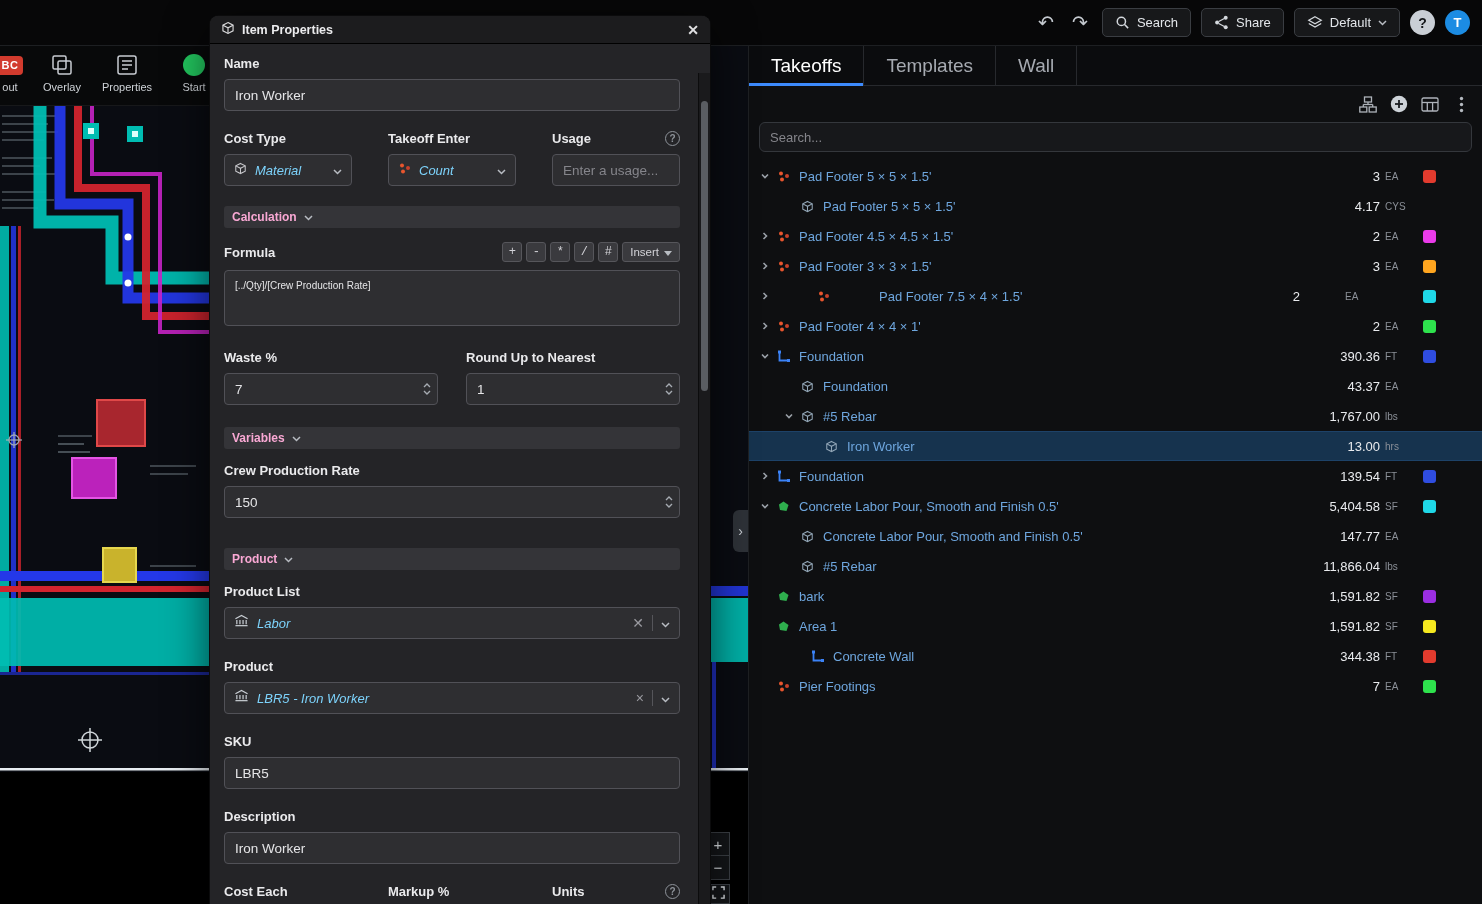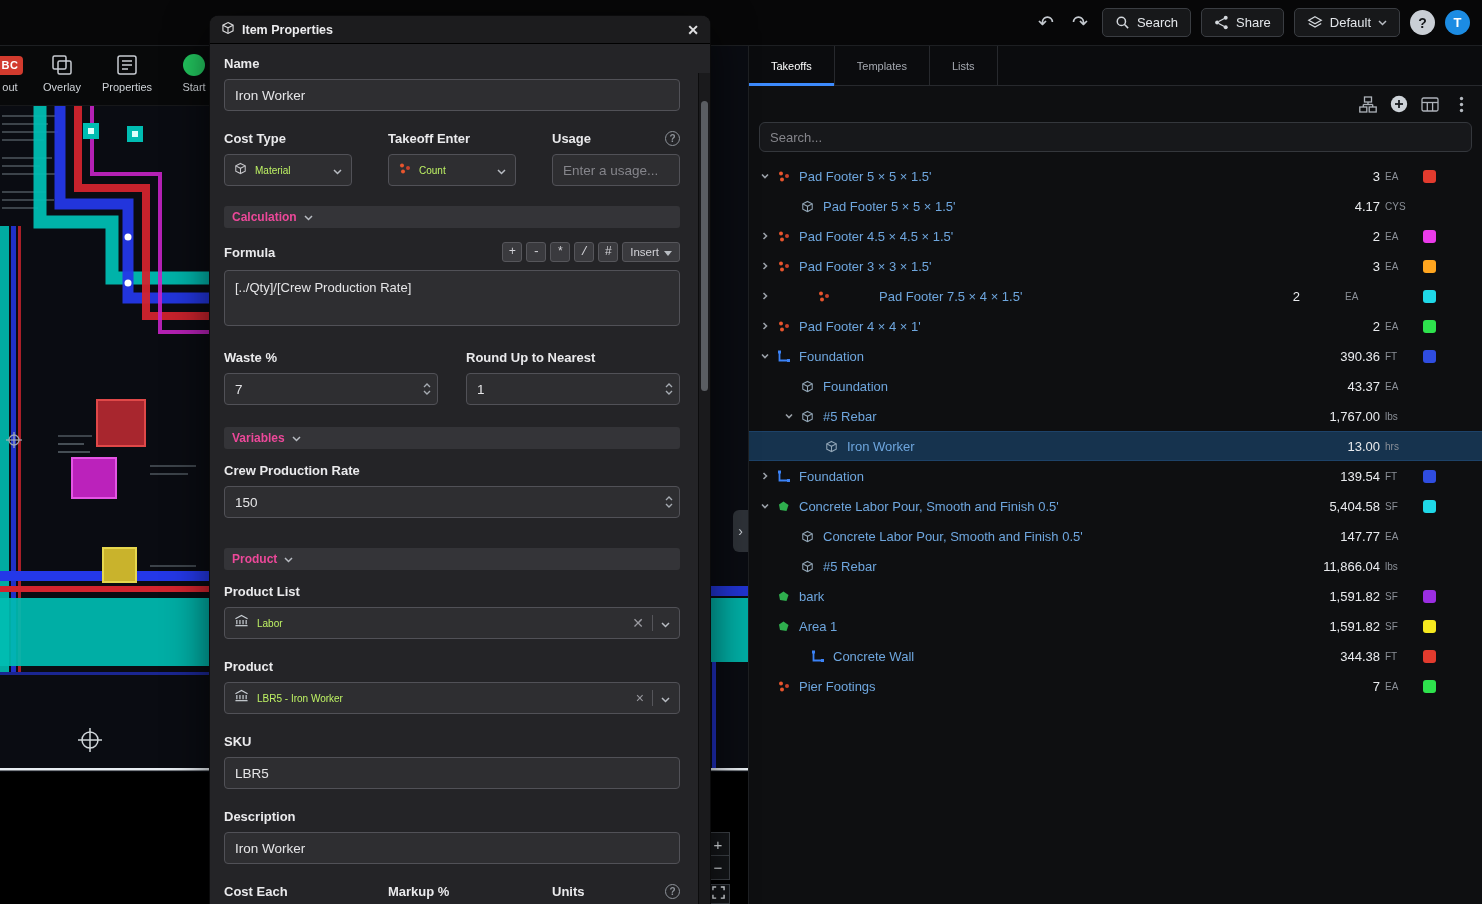--- a/index.html
+++ b/index.html
@@ -59,50 +59,50 @@
   .mbody { flex:1; padding:12px 30px 0 14px; position:relative; overflow:hidden; }
   .mscroll-track { position:absolute; top:29px; right:0; bottom:0; width:12px; background:#1a1a1c; border-left:1px solid #0c0c0d; }
   .mscroll-thumb { position:absolute; top:28px; right:2.5px; width:7px; height:290px; background:#5a5d62; border-radius:4px; }
 
   .flabel { font-size:13px; font-weight:700; color:#eaeaec; margin-bottom:8px; display:flex; align-items:center; }
   .fgroup { margin-bottom:20px; }
   .finput { height:32px; width:100%; background:#2e2e31; border:1px solid #515157; border-radius:4px;
             color:#e5e5e7; font-size:13.5px; padding:0 10px; font-family:inherit; outline:none; }
   .finput::placeholder { color:#85858b; }
   textarea.formula { width:100%; height:56px; resize:none; background:#2e2e31; border:1px solid #515157;
-            border-radius:4px; color:#e5e5e7; font-size:13px; padding:8px 10px; font-family:inherit;
+            border-radius:4px; color:#e5e5e7; font-size:10px; padding:8px 10px; font-family:inherit;
             line-height:1.35; outline:none; }
   .grid2 { display:grid; grid-template-columns:1fr 1fr; gap:28px; }
   .grid3 { display:grid; grid-template-columns:1fr 1fr 1fr; gap:36px; }
   .section { height:22px; background:#343438; border-radius:3px; display:flex; align-items:center; gap:7px;
-             padding:0 8px; font-size:12px; font-weight:700; color:#ec4899; margin:2px 0 14px; cursor:pointer; }
+             padding:0 8px; font-size:12px; font-weight:700; color:#f9a8d4; margin:2px 0 14px; cursor:pointer; }
   .fselect { height:32px; width:100%; background:#2e2e31; border:1px solid #515157; border-radius:4px;
              display:flex; align-items:center; gap:8px; padding:0 9px; cursor:pointer; }
-  .fselect .sel-text { font-size:10px; color:#bef264; flex:1; white-space:nowrap; overflow:hidden; }
+  .fselect .sel-text { font-size:13px; color:#7dd3fc; flex:1; white-space:nowrap; overflow:hidden;font-style:italic; }
   .clear-x { color:#9a9aa0; font-size:14px; cursor:pointer; }
   .vsep { width:1px; height:16px; background:#55555a; }
   .stepper { position:relative; }
   .stepper .finput { padding-right:24px; }
   .spin { position:absolute; right:7px; top:50%; transform:translateY(-50%); display:flex; flex-direction:column; gap:2px; cursor:pointer; }
   .frow { display:flex; align-items:center; margin-bottom:8px; }
   .frow .flabel { margin-bottom:0; }
   .frow-right { margin-left:auto; display:flex; gap:4px; align-items:center; }
   .ops { display:flex; gap:4px; }
   .op { min-width:20px; height:20px; background:#3a3a3e; border:1px solid #56565b; border-radius:3px;
         color:#d2d2d7; font-size:12px; font-family:"Liberation Mono", monospace; display:flex;
         align-items:center; justify-content:center; padding:0 5px; cursor:pointer; }
   .op.insert { font-family:inherit; font-size:11.5px; gap:5px; padding:0 7px; }
   .qicon { width:15px; height:15px; min-width:15px; border:1.5px solid #8e939a; border-radius:50%; color:#8e939a;
            font-size:10px; font-weight:700; display:flex; align-items:center; justify-content:center; margin-left:auto; }
 
   
   .panel { position:absolute; left:748px; top:46px; width:734px; height:858px; background:#0e0f11;
            border-left:1px solid #1e2023; }
   .tabs { display:flex; height:40px; border-bottom:1px solid #27292d; background:#0b0c0e; }
-  .tab { padding:0 22px; display:flex; align-items:center; font-size:11px; color:#a6aab1;
+  .tab { padding:0 22px; display:flex; align-items:center; font-size:19px; color:#a6aab1;
          border-right:1px solid #27292d; position:relative; cursor:pointer; }
   .tab.active { color:#fff; }
   .tab.active::after { content:''; position:absolute; left:0; right:0; bottom:-1px; height:3px; background:#3d8bfd; }
   .picons { display:flex; justify-content:flex-end; align-items:center; gap:13px; padding:9px 12px 3px; }
   .picon { width:18px; height:18px; display:flex; align-items:center; justify-content:center; cursor:pointer; }
   .psearch { margin:6px 10px 9px; }
   .psearch .finput { background:#17181b; border-color:#34373c; height:30px; border-radius:6px; font-size:13px; }
   .tree { }
   .trow { display:flex; align-items:center; height:30px; font-size:13px; cursor:pointer; }
   .trow.selected { background:#16334e; box-shadow:inset 0 1px 0 #1d4268, inset 0 -1px 0 #1d4268; }
@@ -508,21 +508,21 @@
       <div class="mscroll-track">
           <div class="mscroll-thumb"></div>
         </div>
     </div>
   </div>
 
   <div class="panel">
     <div class="tabs">
         <div class="tab active">Takeoffs</div>
         <div class="tab">Templates</div>
-        <div class="tab">Lists</div>
+        <div class="tab">Wall</div>
       </div>
     <div class="picons">
       <span class="picon">
           <svg width="18" height="17" viewBox="0 0 18 17" fill="none" stroke="#aeb3ba" stroke-width="1.3">
             <rect x="5.5" y="1" width="7" height="5"></rect>
             <rect x="0.8" y="11" width="7" height="5"></rect>
             <rect x="10.2" y="11" width="7" height="5"></rect>
             <line x1="9" y1="6" x2="9" y2="8.5"></line>
             <line x1="4.3" y1="8.5" x2="13.7" y2="8.5"></line>
             <line x1="4.3" y1="8.5" x2="4.3" y2="11"></line>

